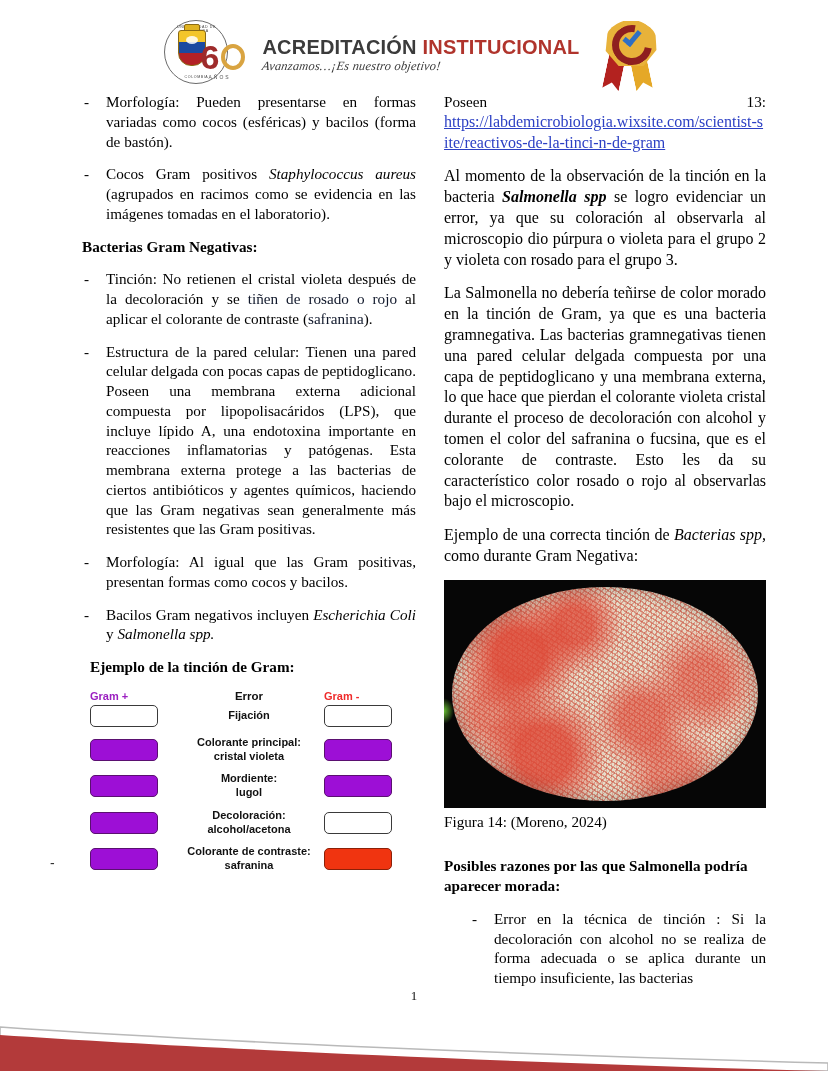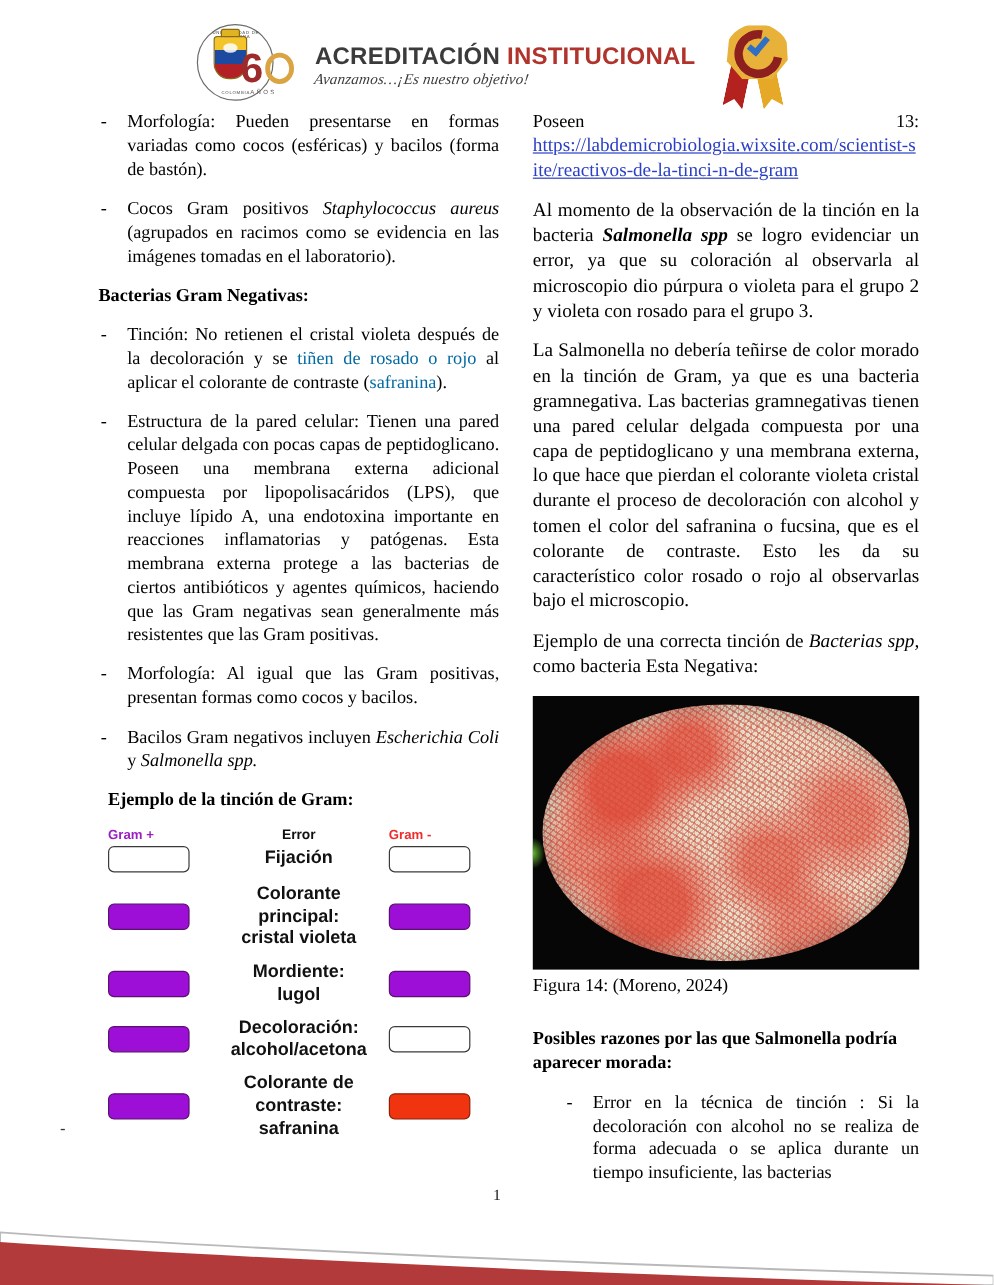--- a/index.html
+++ b/index.html
@@ -135,21 +135,21 @@
     font-size: 15.2px; line-height: 1.30;
   }
   .bullet.indent { padding-left: 26px; }
   h3.sub {
     font-size: 15.2px; font-weight: bold; margin: 0 0 13px 0;
     line-height: 1.30;
   }
   h3.sub.center-ish { padding-left: 8px; }
   .it { font-style: italic; }
   .bi { font-style: italic; font-weight: bold; }
-  .red { color: #0369a1; }
+  .red { color: #0f172a; }
   a.url {
     color: #2b3fc4; text-decoration: underline; word-break: break-all;
   }
   .figline {
     display: flex; justify-content: space-between;
     font-size: 15.2px; line-height: 1.30;
   }
 
   
   .gram-diagram {
@@ -168,21 +168,21 @@
     align-items: center; margin-bottom: 9px;
   }
   .chip {
     width: 68px; height: 22px; border-radius: 5px;
     border: 1.6px solid #4a2a52; margin-left: 8px;
   }
   .chip.empty { background: #ffffff; border-color: #3a3a3a; }
   .chip.violet { background: #9d0fd6; border-color: #5a1070; }
   .chip.red { background: #f03410; border-color: #8c2008; }
   .step {
-    text-align: center; font-size: 15px; font-weight: bold;
+    text-align: center; font-size: 11px; font-weight: bold;
     color: #111; line-height: 1.25;
   }
   .margin-dash {
     position: absolute; left: -32px; bottom: 2px;
     font-size: 14px; color: #333;
   }
 
   
   .micro-wrap { margin: 4px 0 4px 0; }
   .micrograph {
@@ -344,21 +344,21 @@
       <span>13:</span>
     </div>
     <p class="just" style="margin-top:0">
       <a class="url" href="#">https://labdemicrobiologia.wixsite.com/scientist-site/reactivos-de-la-tinci-n-de-gram</a>
     </p>
 
     <p class="just"><span>Al momento de la observación de la tinción en la bacteria </span><span class="bi">Salmonella spp</span><span> se logro evidenciar un error, ya que su coloración al observarla al microscopio dio púrpura o violeta para el grupo 2 y violeta con rosado para el grupo 3.</span></p>
 
     <p class="just">La Salmonella no debería teñirse de color morado en la tinción de Gram, ya que es una bacteria gramnegativa. Las bacterias gramnegativas tienen una pared celular delgada compuesta por una capa de peptidoglicano y una membrana externa, lo que hace que pierdan el colorante violeta cristal durante el proceso de decoloración con alcohol y tomen el color del safranina o fucsina, que es el colorante de contraste. Esto les da su característico color rosado o rojo al observarlas bajo el microscopio.</p>
 
-    <p class="just"><span>Ejemplo de una correcta tinción de </span><span class="it">Bacterias spp,</span><span> como bacteria Esta Negativa:</span></p>
+    <p class="just"><span>Ejemplo de una correcta tinción de </span><span class="it">Bacterias spp,</span><span> como durante Gram Negativa:</span></p>
 
     <div class="micro-wrap">
       <div class="micrograph">
         <div class="micro-oval"></div>
         <div class="micro-green"></div>
       </div>
     </div>
 
     <div class="fig-caption">Figura 14: (Moreno, 2024)</div>
 

